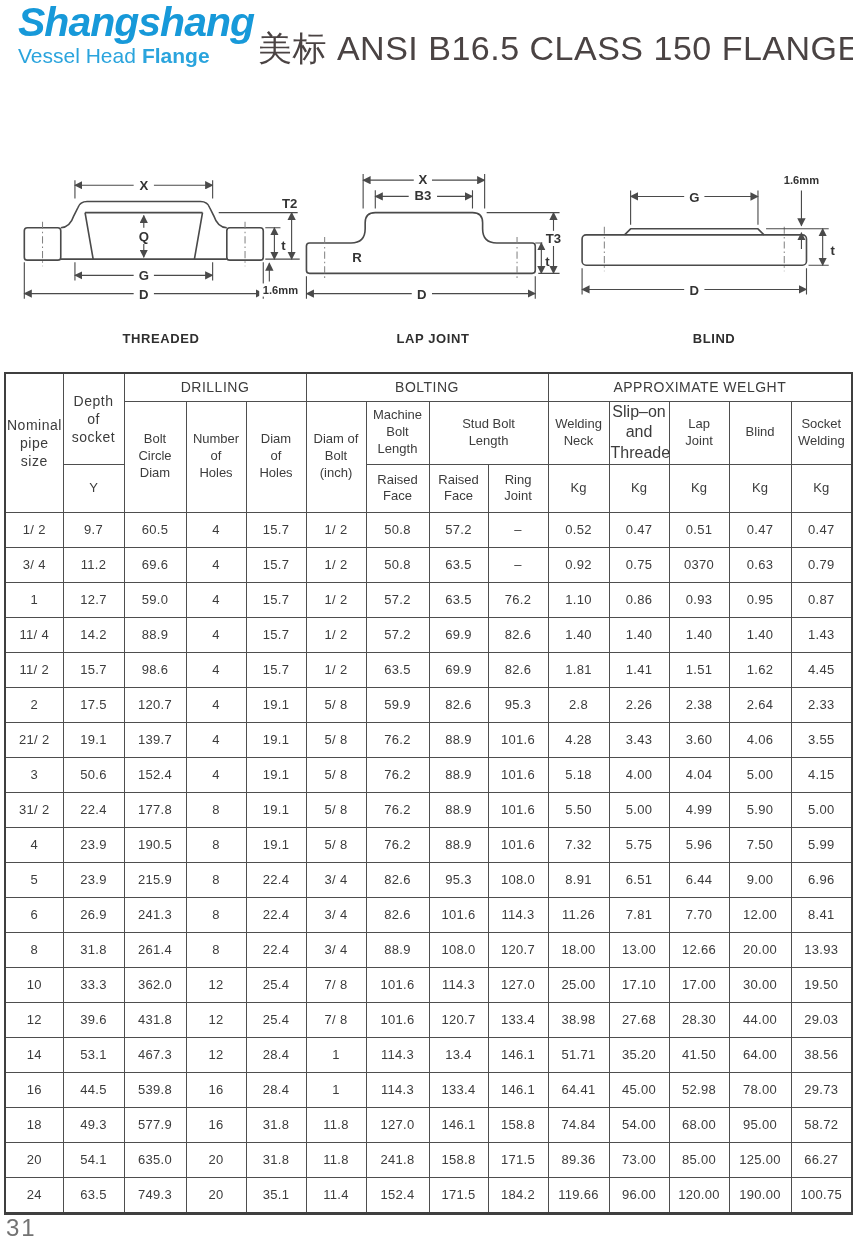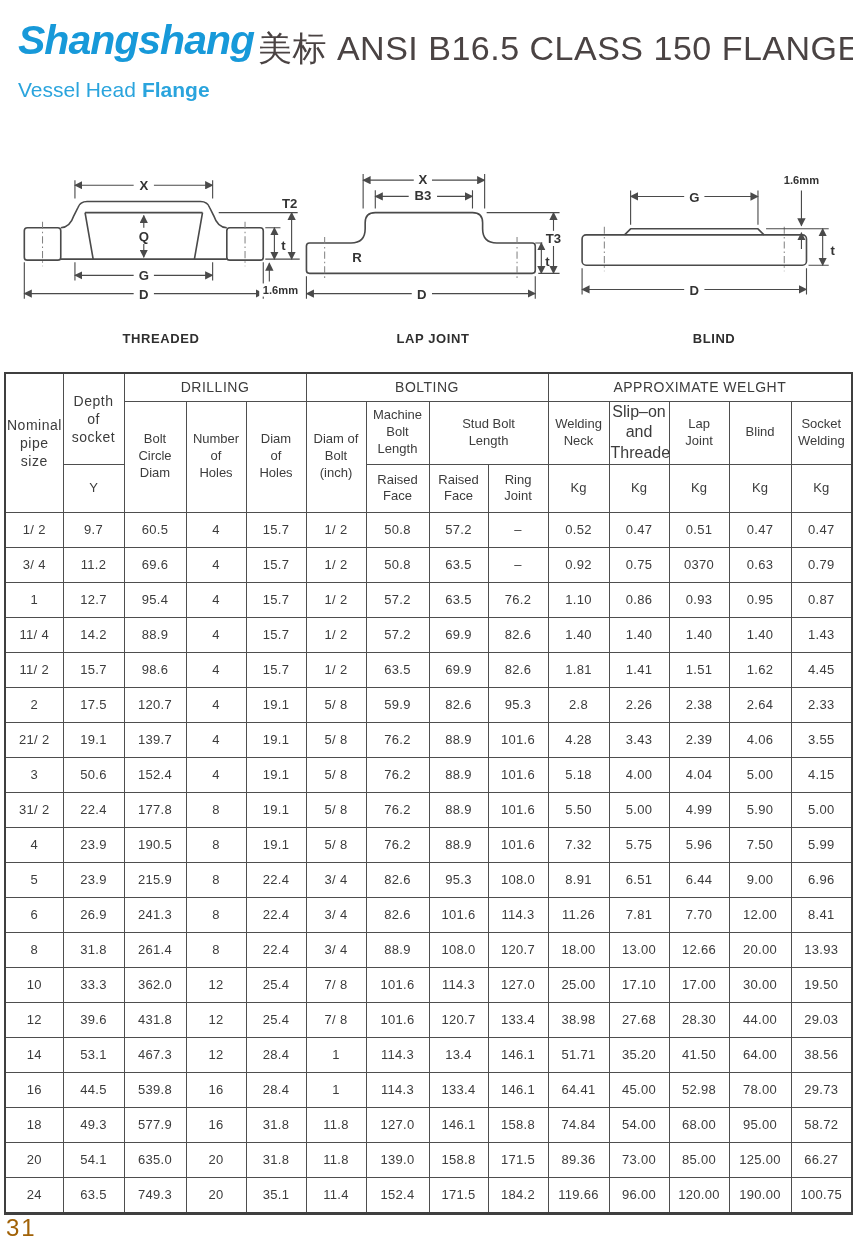--- a/index.html
+++ b/index.html
@@ -1,27 +1,27 @@
 <!DOCTYPE html>
 <html><head>
 <meta charset="utf-8">
 <style>
   html,body{margin:0;padding:0;}
   body{
     width:853px;height:1252px;position:relative;background:#ffffff;
     font-family:"Liberation Sans",sans-serif;color:#3c3c3c;overflow:hidden;
   }
   
-  .brand{position:absolute;left:18px;top:20px;line-height:1;}
+  .brand{position:absolute;left:18px;top:2px;line-height:1;}
   .brand-name{
     font-size:41px;font-weight:700;font-style:italic;letter-spacing:-1px;
     color:#1799d9;
   }
   .brand-tagline{
-    font-size:21px;font-weight:400;color:#2aa4dd;margin-top:18px;letter-spacing:0px;
+    font-size:21px;font-weight:400;color:#2aa4dd;margin-top:2px;letter-spacing:0px;
   }
   .brand-tagline .t2{font-weight:700;margin-left:6px;}
   .page-title{
     position:absolute;left:258px;top:26px;font-size:34px;font-weight:400;
     color:#4a4343;letter-spacing:0.5px;white-space:nowrap;
   }
   
   .diagrams{position:absolute;top:166px;left:0;width:853px;height:190px;}
   .diagram{position:absolute;top:0;}
   .diagram svg{display:block;}
@@ -50,21 +50,21 @@
   }
   .spec-table{border:2px solid #3f3f3f;border-bottom:3px solid #3f3f3f;}
   .spec-table thead th{white-space:pre-line;line-height:1.3;}
   .row-group{height:28px;font-size:14px;letter-spacing:0.5px;}
   .row-mid th{height:62px;}
   .row-sub th{height:47px;}
   .spec-table td{height:34px;letter-spacing:0.3px;}
   th.tight{font-size:16px;line-height:1.25;}
   
   .page-number{
-    position:absolute;left:6px;top:1214px;font-size:24px;color:#a16207;
+    position:absolute;left:6px;top:1214px;font-size:24px;color:#737373;
     font-weight:400;letter-spacing:2px;
   }
 </style>
 </head>
 <body>
 
 <div class="brand">
   <div class="brand-name" style="color: rgb(23, 153, 217);">Shangshang</div>
   <div class="brand-tagline"><span class="t1">Vessel Head</span><span class="t2">Flange</span></div>
 </div>
@@ -291,21 +291,21 @@
         <td>–</td>
         <td>0.92</td>
         <td>0.75</td>
         <td>0370</td>
         <td>0.63</td>
         <td>0.79</td>
       </tr>
       <tr>
         <td>1</td>
         <td>12.7</td>
-        <td>95.4</td>
+        <td>59.0</td>
         <td>4</td>
         <td>15.7</td>
         <td>1/ 2</td>
         <td>57.2</td>
         <td>63.5</td>
         <td>76.2</td>
         <td>1.10</td>
         <td>0.86</td>
         <td>0.93</td>
         <td>0.95</td>
@@ -364,21 +364,21 @@
         <td>19.1</td>
         <td>139.7</td>
         <td>4</td>
         <td>19.1</td>
         <td>5/ 8</td>
         <td>76.2</td>
         <td>88.9</td>
         <td>101.6</td>
         <td>4.28</td>
         <td>3.43</td>
-        <td>2.39</td>
+        <td>3.60</td>
         <td>4.06</td>
         <td>3.55</td>
       </tr>
       <tr>
         <td>3</td>
         <td>50.6</td>
         <td>152.4</td>
         <td>4</td>
         <td>19.1</td>
         <td>5/ 8</td>
@@ -551,21 +551,21 @@
         <td>95.00</td>
         <td>58.72</td>
       </tr>
       <tr>
         <td>20</td>
         <td>54.1</td>
         <td>635.0</td>
         <td>20</td>
         <td>31.8</td>
         <td>11.8</td>
-        <td>139.0</td>
+        <td>241.8</td>
         <td>158.8</td>
         <td>171.5</td>
         <td>89.36</td>
         <td>73.00</td>
         <td>85.00</td>
         <td>125.00</td>
         <td>66.27</td>
       </tr>
       <tr>
         <td>24</td>

